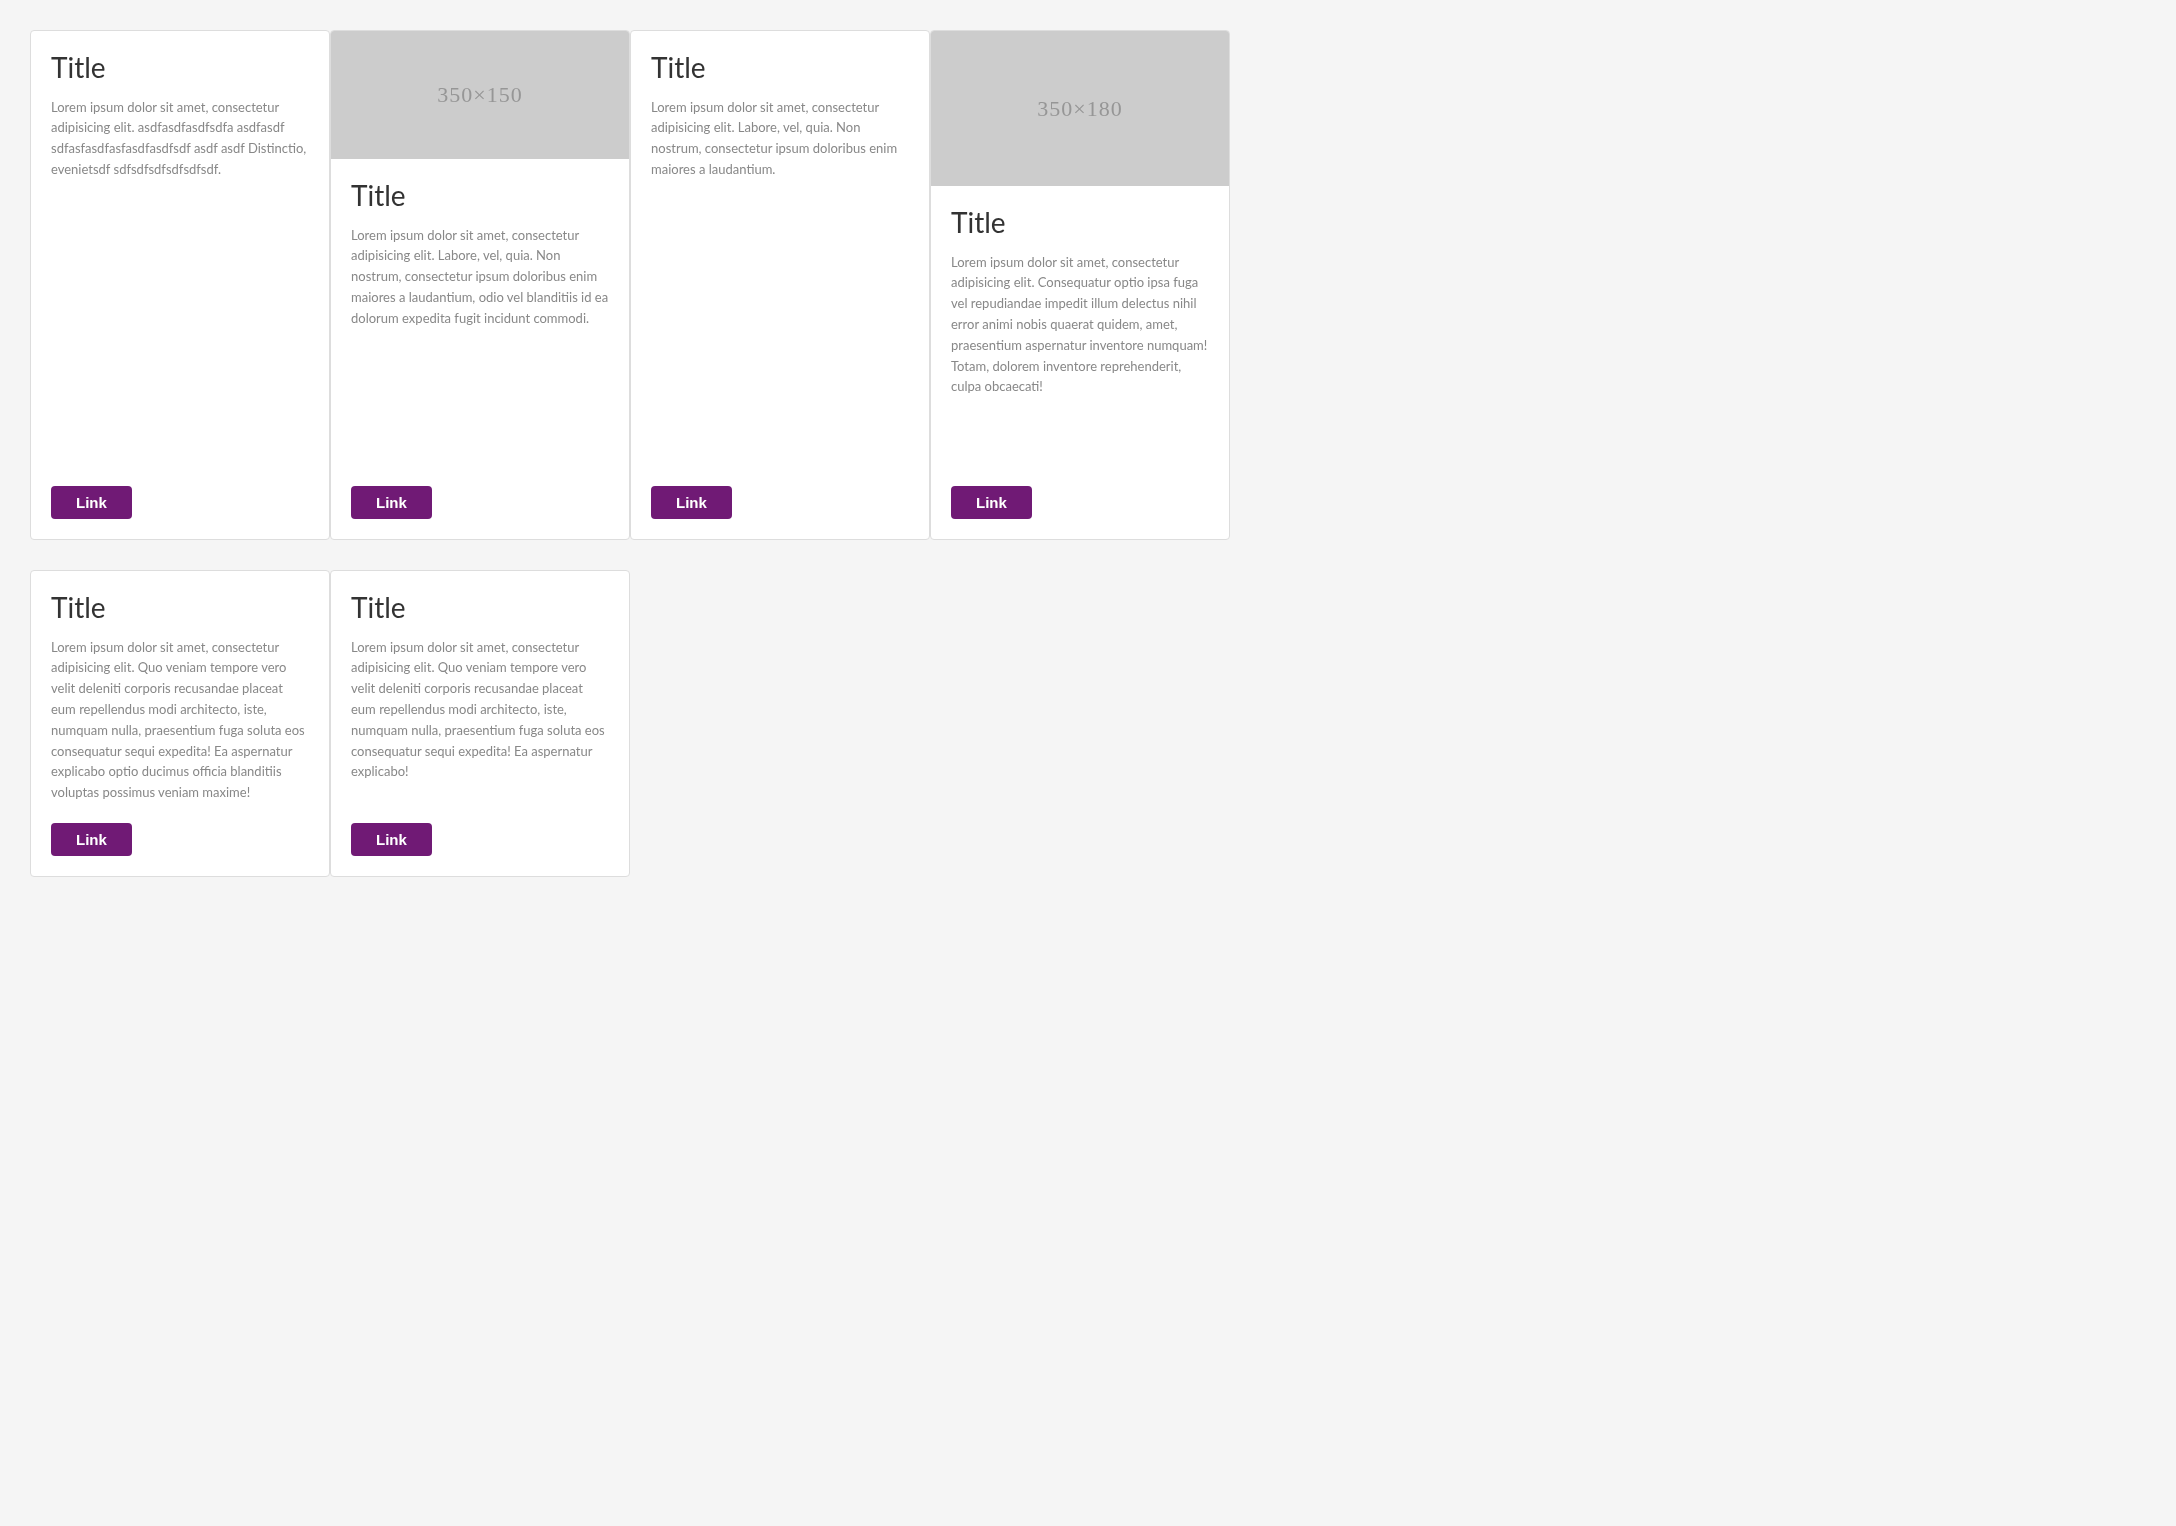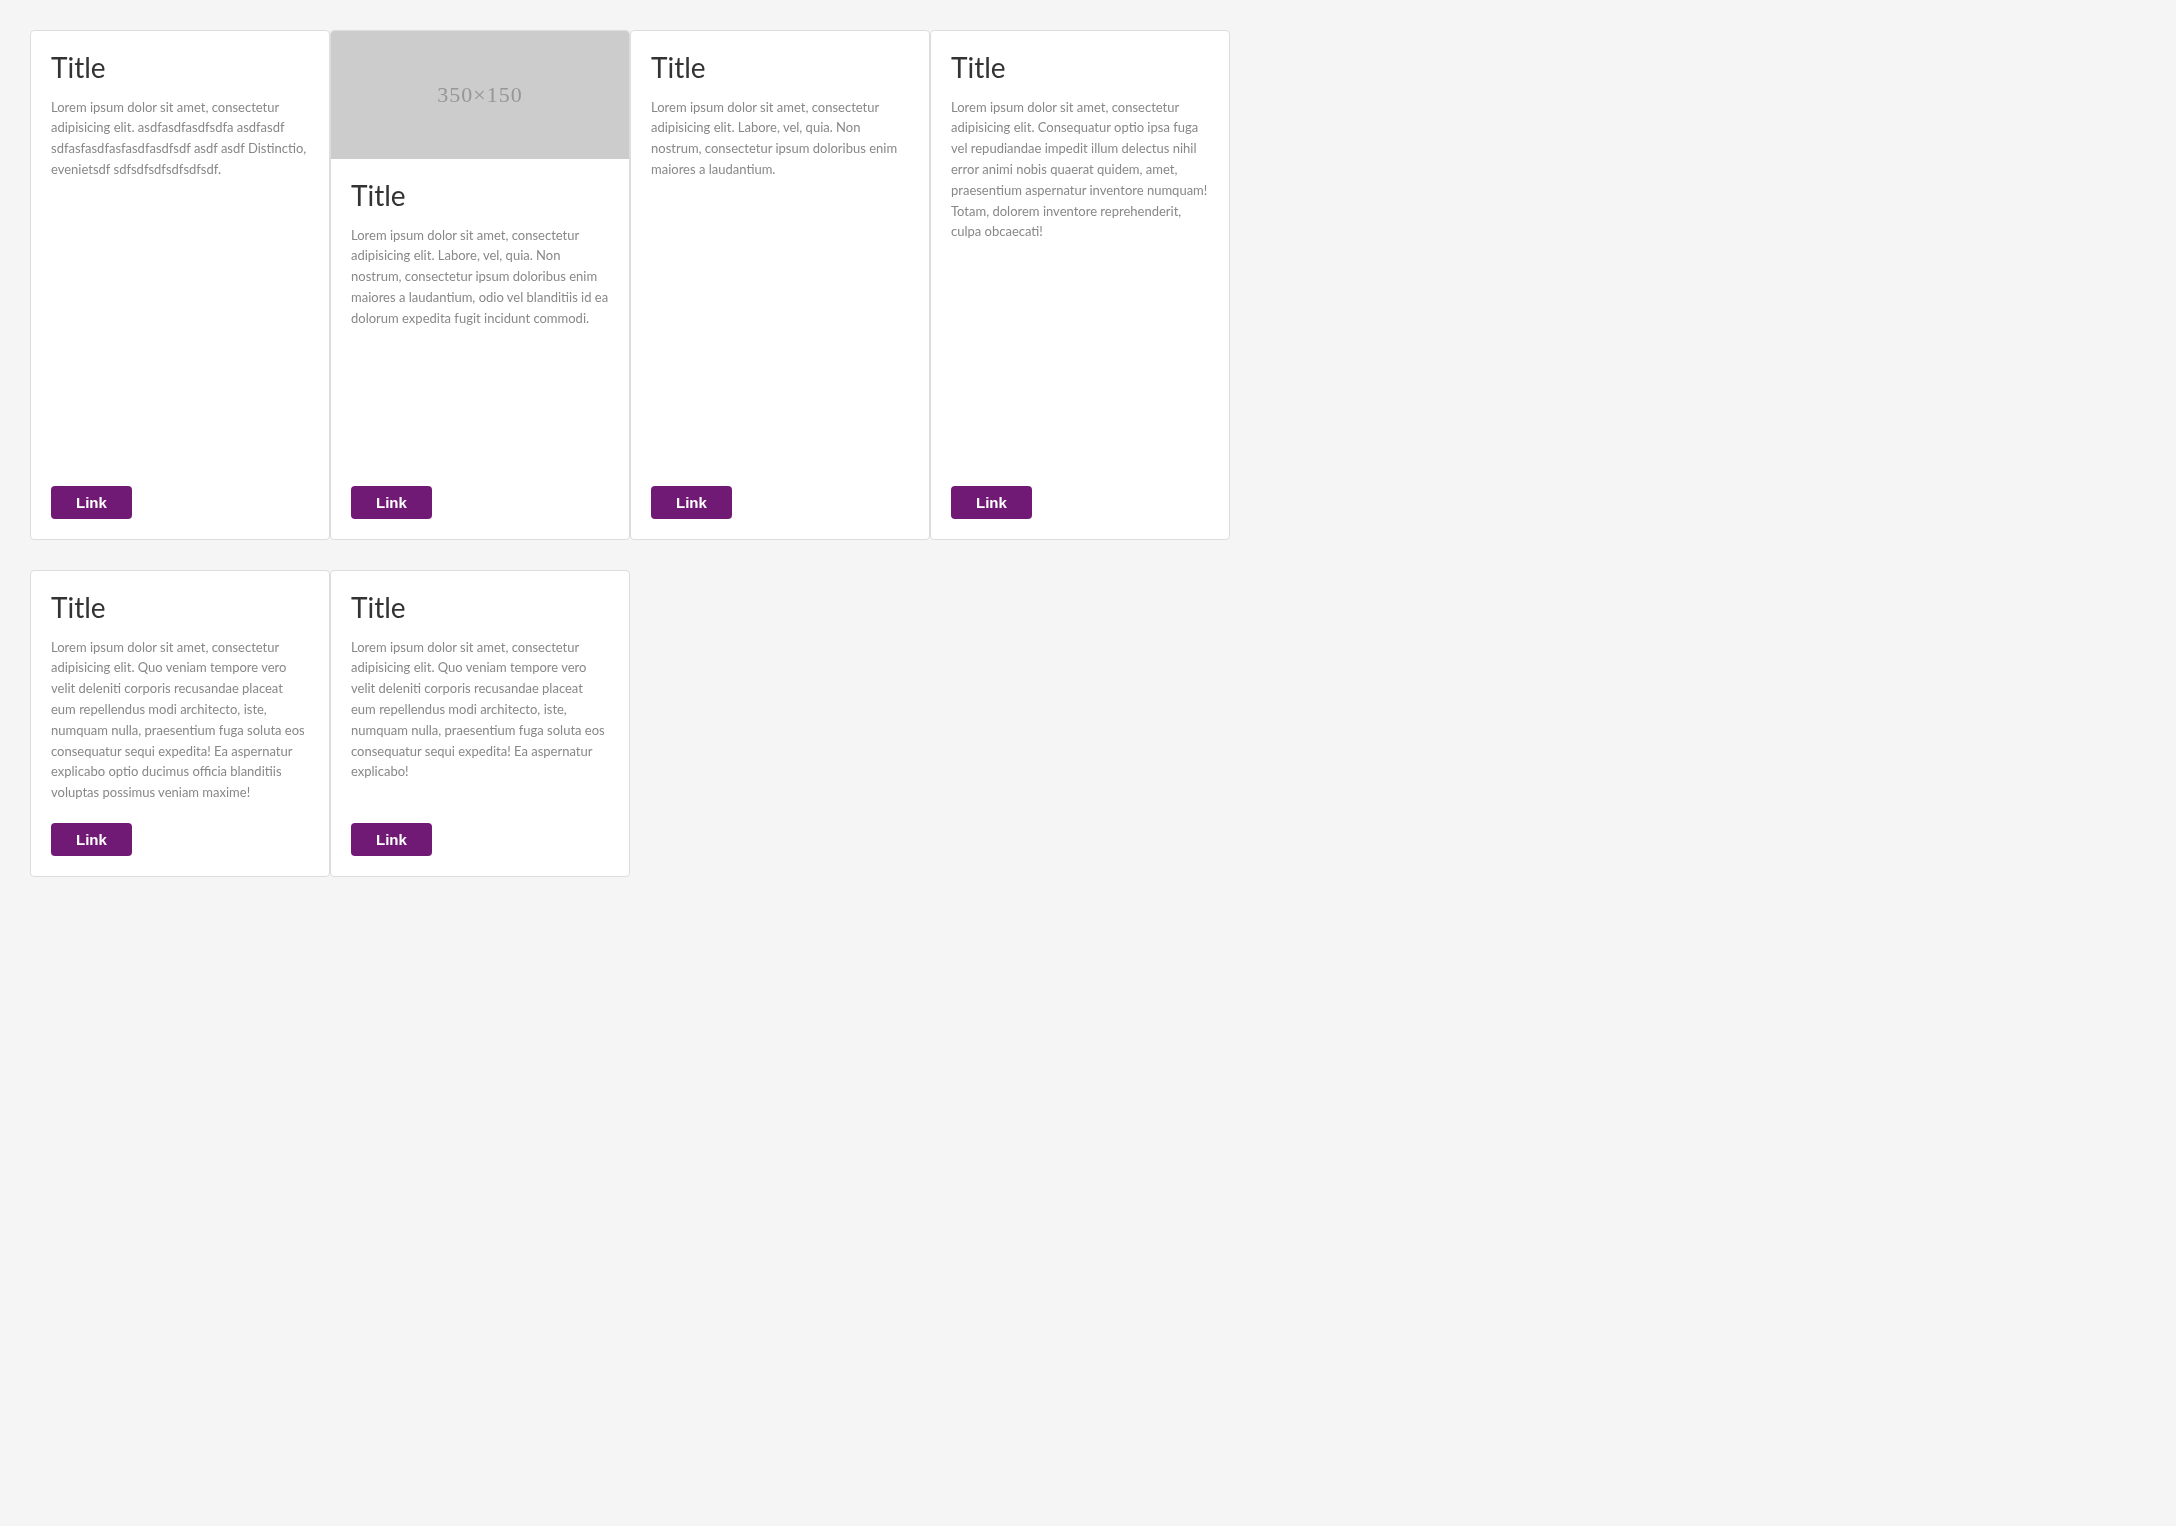--- a/index.html
+++ b/index.html
@@ -110,20 +110,21 @@
     <div class="card-body">
       <h2 class="card-title">Title</h2>
       <p class="card-text">Lorem ipsum dolor sit amet, consectetur adipisicing elit. Labore, vel, quia. Non nostrum, consectetur ipsum doloribus enim maiores a laudantium.</p>
     </div>
     <div class="card-footer">
       <a href="#" class="btn">Link</a>
     </div>
   </div>
 
   <div class="card">
+    <div class="card-image" style="height:155px">350×180</div>
     <div class="card-body">
       <h2 class="card-title">Title</h2>
       <p class="card-text">Lorem ipsum dolor sit amet, consectetur adipisicing elit. Consequatur optio ipsa fuga vel repudiandae impedit illum delectus nihil error animi nobis quaerat quidem, amet, praesentium aspernatur inventore numquam! Totam, dolorem inventore reprehenderit, culpa obcaecati!</p>
     </div>
     <div class="card-footer">
       <a href="#" class="btn">Link</a>
     </div>
   </div>
 
 </div>

